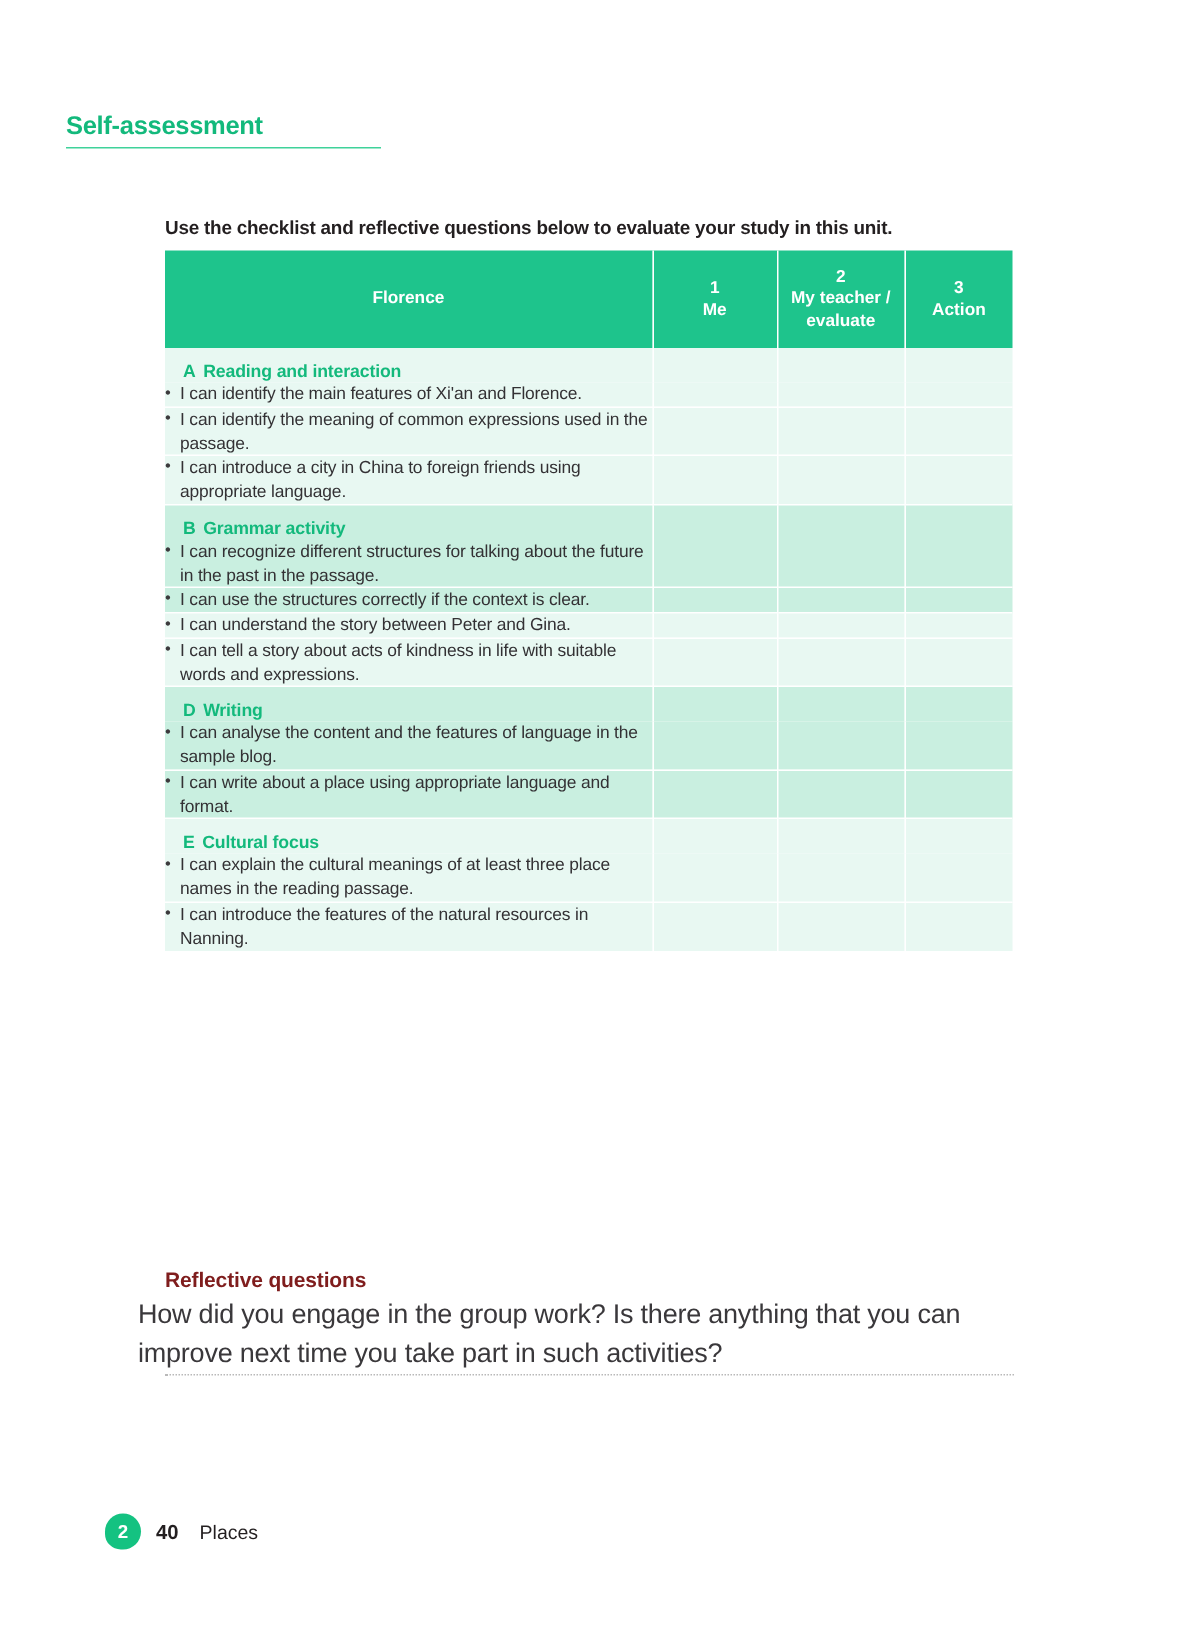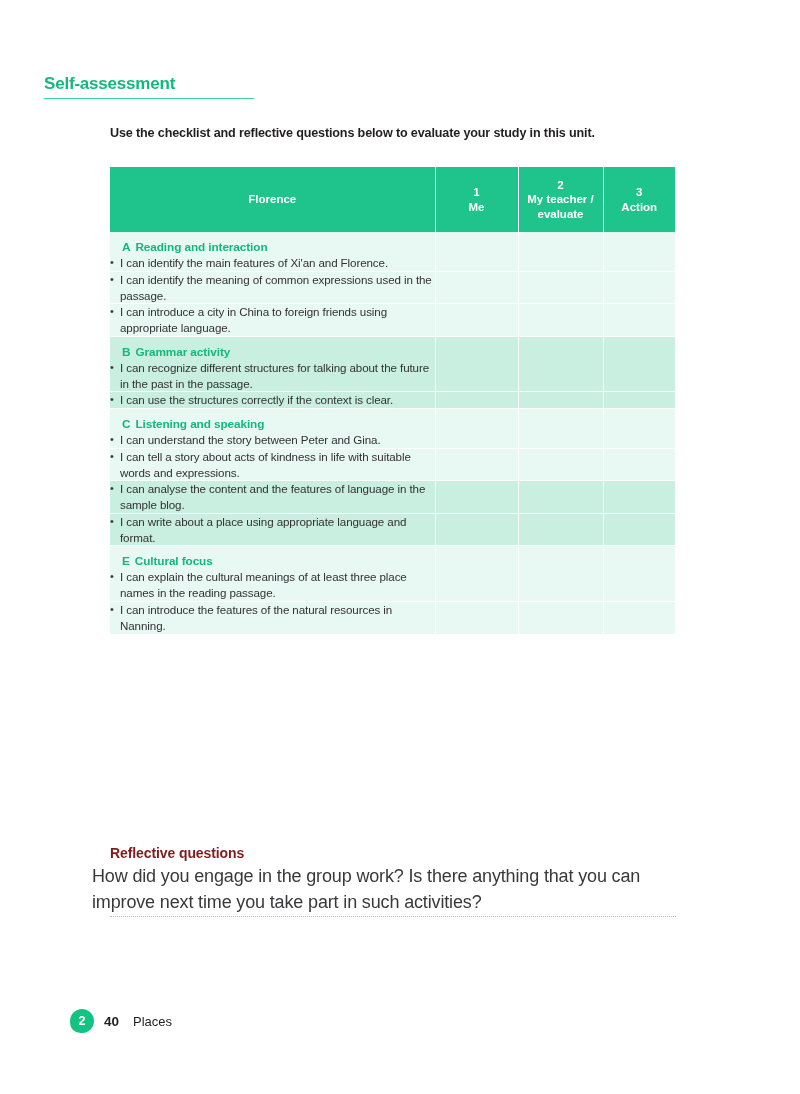--- a/index.html
+++ b/index.html
@@ -31,21 +31,21 @@
     font-weight: bold;
     color: #13b97c;
     letter-spacing: -0.2px;
     display: inline-block;
   }
 
   
   .intro-line {
     position: absolute;
     left: 110px;
-    top: 126px;
+    top: 145px;
     width: 580px;
     font-size: 12.6px;
     font-weight: bold;
     color: #231f20;
     letter-spacing: -0.15px;
   }
 
   
   .checklist-table {
     position: absolute;
@@ -272,39 +272,39 @@
         <td class="mark-cell"></td>
       </tr>
       <tr class="band-dark">
         <td class="item-cell">
           <div class="item-text"><span class="bullet">•</span><span>I can use the structures correctly if the context is clear.</span></div>
         </td>
         <td class="mark-cell"></td>
         <td class="mark-cell"></td>
         <td class="mark-cell"></td>
       </tr>
-      <tr class="band-light sec-row">
+      <tr class="band-light">
+        <td class="item-cell">
+          <div class="item-text"><span class="bullet">•</span><span>I can understand the story between Peter and Gina.</span></div>
+        </td>
+        <td class="mark-cell"></td>
+        <td class="mark-cell"></td>
+        <td class="mark-cell"></td>
+      </tr>
+      <tr class="band-light">
+        <td class="item-cell">
+          <div class="item-text"><span class="bullet">•</span><span>I can tell a story about acts of kindness in life with suitable words and expressions.</span></div>
+        </td>
+        <td class="mark-cell"></td>
+        <td class="mark-cell"></td>
+        <td class="mark-cell"></td>
+      </tr>
+      <tr class="band-dark sec-row">
         <td>
-          <div class="sec-head"><span class="sec-letter">C</span><span>Listening and speaking</span></div>
-        </td>
-        <td class="mark-cell"></td>
-        <td class="mark-cell"></td>
-        <td class="mark-cell"></td>
-      </tr>
-      <tr class="band-light">
-        <td class="item-cell">
-          <div class="item-text"><span class="bullet">•</span><span>I can understand the story between Peter and Gina.</span></div>
-        </td>
-        <td class="mark-cell"></td>
-        <td class="mark-cell"></td>
-        <td class="mark-cell"></td>
-      </tr>
-      <tr class="band-light">
-        <td class="item-cell">
-          <div class="item-text"><span class="bullet">•</span><span>I can tell a story about acts of kindness in life with suitable words and expressions.</span></div>
+          <div class="sec-head"><span class="sec-letter">D</span><span>Writing</span></div>
         </td>
         <td class="mark-cell"></td>
         <td class="mark-cell"></td>
         <td class="mark-cell"></td>
       </tr>
       <tr class="band-dark">
         <td class="item-cell">
           <div class="item-text"><span class="bullet">•</span><span>I can analyse the content and the features of language in the sample blog.</span></div>
         </td>
         <td class="mark-cell"></td>

